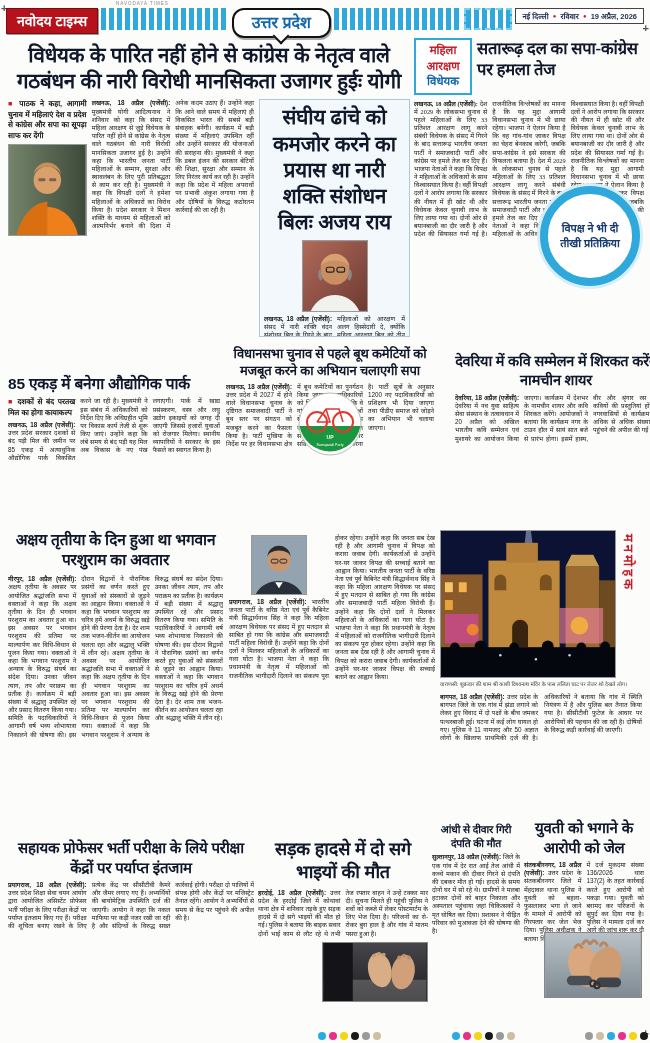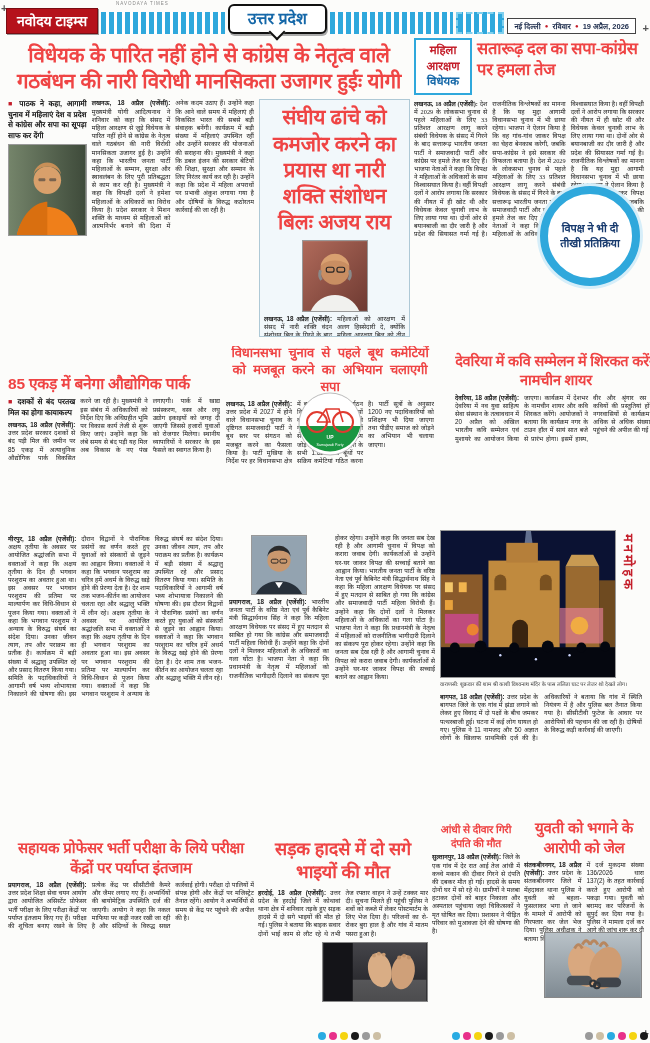--- a/index.html
+++ b/index.html
@@ -1,34 +1,34 @@
 <!DOCTYPE html>
 <html><head>
 <meta charset="utf-8">
 <style>
   * { margin:0; padding:0; box-sizing:border-box; }
   html,body { background:#e8e8e4; }
   body { font-family:"Liberation Sans","DejaVu Sans",sans-serif; }
   .page { position:relative; width:650px; height:1043px; margin:0 auto; background:#fcfcfa; overflow:hidden; color:#1a1a1a; }
 
   
-  .masthead { position:absolute; left:6px; top:8px; right:14px; height:26px; display:flex; align-items:flex-end; }
+  .masthead { position:absolute; left:6px; top:8px; right:6px; height:26px; display:flex; align-items:flex-start; }
   .mast-small { position:absolute; top:-7px; left:110px; font-size:4.5px; color:#888; letter-spacing:1px; }
   .logo { background:#b5121b; border:1px solid #7a0d13; color:#fff; font-weight:800; font-size:14px; padding:2px 10px 3px; white-space:nowrap; box-shadow:1px 1px 0 #999; }
   .stripes { flex:1; height:22px; background:repeating-linear-gradient(90deg,#2fa8dc 0 5px,#ffffff 5px 8px); margin:0 3px; }
   .dashseg { width:48px; height:22px; margin-right:3px; border:2px dashed #7fd0ee; background:repeating-linear-gradient(90deg,#2fa8dc 0 5px,#ffffff 5px 8px); }
-  .up-box { position:relative; border:2px solid #111; border-radius:6px; background:#fff; color:#1467a8; font-weight:800; font-size:16px; padding:1px 18px 3px; white-space:nowrap; box-shadow:1px 2px 0 #aaa; }
+  .up-box { position:relative; border:2px solid #111; border-radius:12px; background:#fff; color:#1467a8; font-weight:800; font-size:16px; padding:1px 18px 3px; white-space:nowrap; box-shadow:1px 2px 0 #aaa; }
   .up-box::after { content:""; position:absolute; left:50%; bottom:-6px; width:10px; height:10px; background:#fff; border-right:2px solid #111; border-bottom:2px solid #111; transform:translateX(-50%) rotate(45deg); }
   .datebox { border:1px solid #444; background:#fff; font-size:7.5px; font-weight:bold; color:#1a2a4a; padding:2px 6px; white-space:nowrap; }
   .reddot { color:#c41e2a; font-size:6px; vertical-align:1px; padding:0 2px; }
   .plus { position:absolute; color:#555; font-size:11px; font-weight:bold; }
 
   
   .story { position:absolute; overflow:hidden; }
-  .hl { font-weight:800; color:#ef4444; letter-spacing:-0.2px; }
+  .hl { font-weight:800; color:#0f172a; letter-spacing:-0.2px; }
   .center { text-align:center; }
   .bodytxt { font-size:6.3px; line-height:1.3; text-align:justify; color:#222; overflow:hidden; }
   .bodytxt b { font-size:6.3px; }
   .dl { font-weight:bold; }
   .bullet { color:#c41e2a; font-size:7px; }
   .subhead { font-weight:bold; font-size:7.4px; line-height:1.4; margin-bottom:3px; color:#111; }
   .photo-frame { border:1px solid #999; background:#ddd; }
 
   
   #lead { left:8px; top:42px; width:402px; height:300px; }
@@ -48,21 +48,21 @@
   .kicker .k-blue { color:#1467a8; }
   #hamla .main-hl { font-size:16.5px; line-height:1.3; }
   .hamla-body { position:relative; margin-top:5px; column-count:3; column-gap:5px; height:238px; }
   .pullquote { position:absolute; left:126px; top:86px; width:100px; height:100px; border-radius:50%; border:8px solid #2fa8dc; background:#fff; box-shadow:0 0 0 3px #d6eef9; display:flex; align-items:center; justify-content:center; text-align:center; font-weight:800; font-size:11px; line-height:1.3; color:#173a6e; padding:8px; }
 
   
   #park { left:8px; top:346px; width:212px; height:178px; }
   #park .hl { font-size:15.5px; line-height:1.25;margin-top:28px; }
   #park .bodytxt { margin-top:4px; column-count:3; column-gap:5px; height:146px; }
   #sapa { left:226px; top:346px; width:208px; height:178px; }
-  #sapa .hl { font-size:13px; line-height:1.3;font-family:Liberation Mono, monospace; }
+  #sapa .hl { font-size:13px; line-height:1.3; }
   #sapa .bodytxt { margin-top:3px; column-count:3; column-gap:5px; height:136px; }
   .sp-logo { position:absolute; left:72px; top:46px; width:64px; height:64px; }
   #devaria { left:455px; top:346px; width:202px; height:178px;margin-top:6px; }
   #devaria .hl { font-size:14.5px; line-height:1.3; }
   #devaria .bodytxt { margin-top:4px; column-count:3; column-gap:5px; height:134px; }
 
   
   #parshuram { left:8px; top:530px; width:215px; height:300px; }
   #parshuram .hl { font-size:15.5px; line-height:1.3; }
   #parshuram .bodytxt { margin-top:5px; column-count:3; column-gap:5px; height:250px; }
@@ -211,20 +211,21 @@
   </div>
 
   <div class="story" id="devaria">
     <div class="hl center">देवरिया में कवि सम्मेलन में शिरकत करेंगे नामचीन शायर</div>
     <div class="bodytxt">
       <p><b class="dl">देवरिया, 18 अप्रैल (एजेंसी):</b> <span>देवरिया में नव युवा साहित्य सेवा संस्थान के तत्वावधान में 20 अप्रैल को अखिल भारतीय कवि सम्मेलन एवं मुशायरे का आयोजन किया जाएगा। कार्यक्रम में देशभर के नामचीन शायर और कवि शिरकत करेंगे। आयोजकों ने बताया कि कार्यक्रम नगर के टाउन हॉल में सायं सात बजे से प्रारंभ होगा। इसमें हास्य, वीर और श्रृंगार रस के कवियों की प्रस्तुतियां होंगी। नगरवासियों से कार्यक्रम में अधिक से अधिक संख्या में पहुंचने की अपील की गई है।</span></p>
     </div>
   </div>
 
   <div class="story" id="parshuram">
+    <div class="hl center">अक्षय तृतीया के दिन हुआ था भगवान परशुराम का अवतार</div>
     <div class="bodytxt">
       <p><b class="dl">मीरपुर, 18 अप्रैल (एजेंसी):</b> <span>अक्षय तृतीया के अवसर पर आयोजित श्रद्धांजलि सभा में वक्ताओं ने कहा कि अक्षय तृतीया के दिन ही भगवान परशुराम का अवतार हुआ था। इस अवसर पर भगवान परशुराम की प्रतिमा पर माल्यार्पण कर विधि-विधान से पूजन किया गया। वक्ताओं ने कहा कि भगवान परशुराम ने अन्याय के विरुद्ध संघर्ष का संदेश दिया। उनका जीवन त्याग, तप और पराक्रम का प्रतीक है। कार्यक्रम में बड़ी संख्या में श्रद्धालु उपस्थित रहे और प्रसाद वितरण किया गया। समिति के पदाधिकारियों ने आगामी वर्ष भव्य शोभायात्रा निकालने की घोषणा की। इस दौरान विद्वानों ने पौराणिक प्रसंगों का वर्णन करते हुए युवाओं को संस्कारों से जुड़ने का आह्वान किया। वक्ताओं ने कहा कि भगवान परशुराम का चरित्र हमें अधर्म के विरुद्ध खड़े होने की प्रेरणा देता है। देर शाम तक भजन-कीर्तन का आयोजन चलता रहा और श्रद्धालु भक्ति में लीन रहे।</span> <span>अक्षय तृतीया के अवसर पर आयोजित श्रद्धांजलि सभा में वक्ताओं ने कहा कि अक्षय तृतीया के दिन ही भगवान परशुराम का अवतार हुआ था। इस अवसर पर भगवान परशुराम की प्रतिमा पर माल्यार्पण कर विधि-विधान से पूजन किया गया। वक्ताओं ने कहा कि भगवान परशुराम ने अन्याय के विरुद्ध संघर्ष का संदेश दिया। उनका जीवन त्याग, तप और पराक्रम का प्रतीक है। कार्यक्रम में बड़ी संख्या में श्रद्धालु उपस्थित रहे और प्रसाद वितरण किया गया। समिति के पदाधिकारियों ने आगामी वर्ष भव्य शोभायात्रा निकालने की घोषणा की। इस दौरान विद्वानों ने पौराणिक प्रसंगों का वर्णन करते हुए युवाओं को संस्कारों से जुड़ने का आह्वान किया। वक्ताओं ने कहा कि भगवान परशुराम का चरित्र हमें अधर्म के विरुद्ध खड़े होने की प्रेरणा देता है। देर शाम तक भजन-कीर्तन का आयोजन चलता रहा और श्रद्धालु भक्ति में लीन रहे।</span></p>
     </div>
   </div>
 
   <div class="story" id="siddharth">
     <div class="bodytxt">
       <svg class="sid-photo photo-frame" width="56" height="60" viewBox="0 0 56 60">
         <rect width="56" height="60" fill="#93a3b0"></rect>
         <path d="M4,60 C13,42 43,42 52,60 Z" fill="#27303a"></path>

